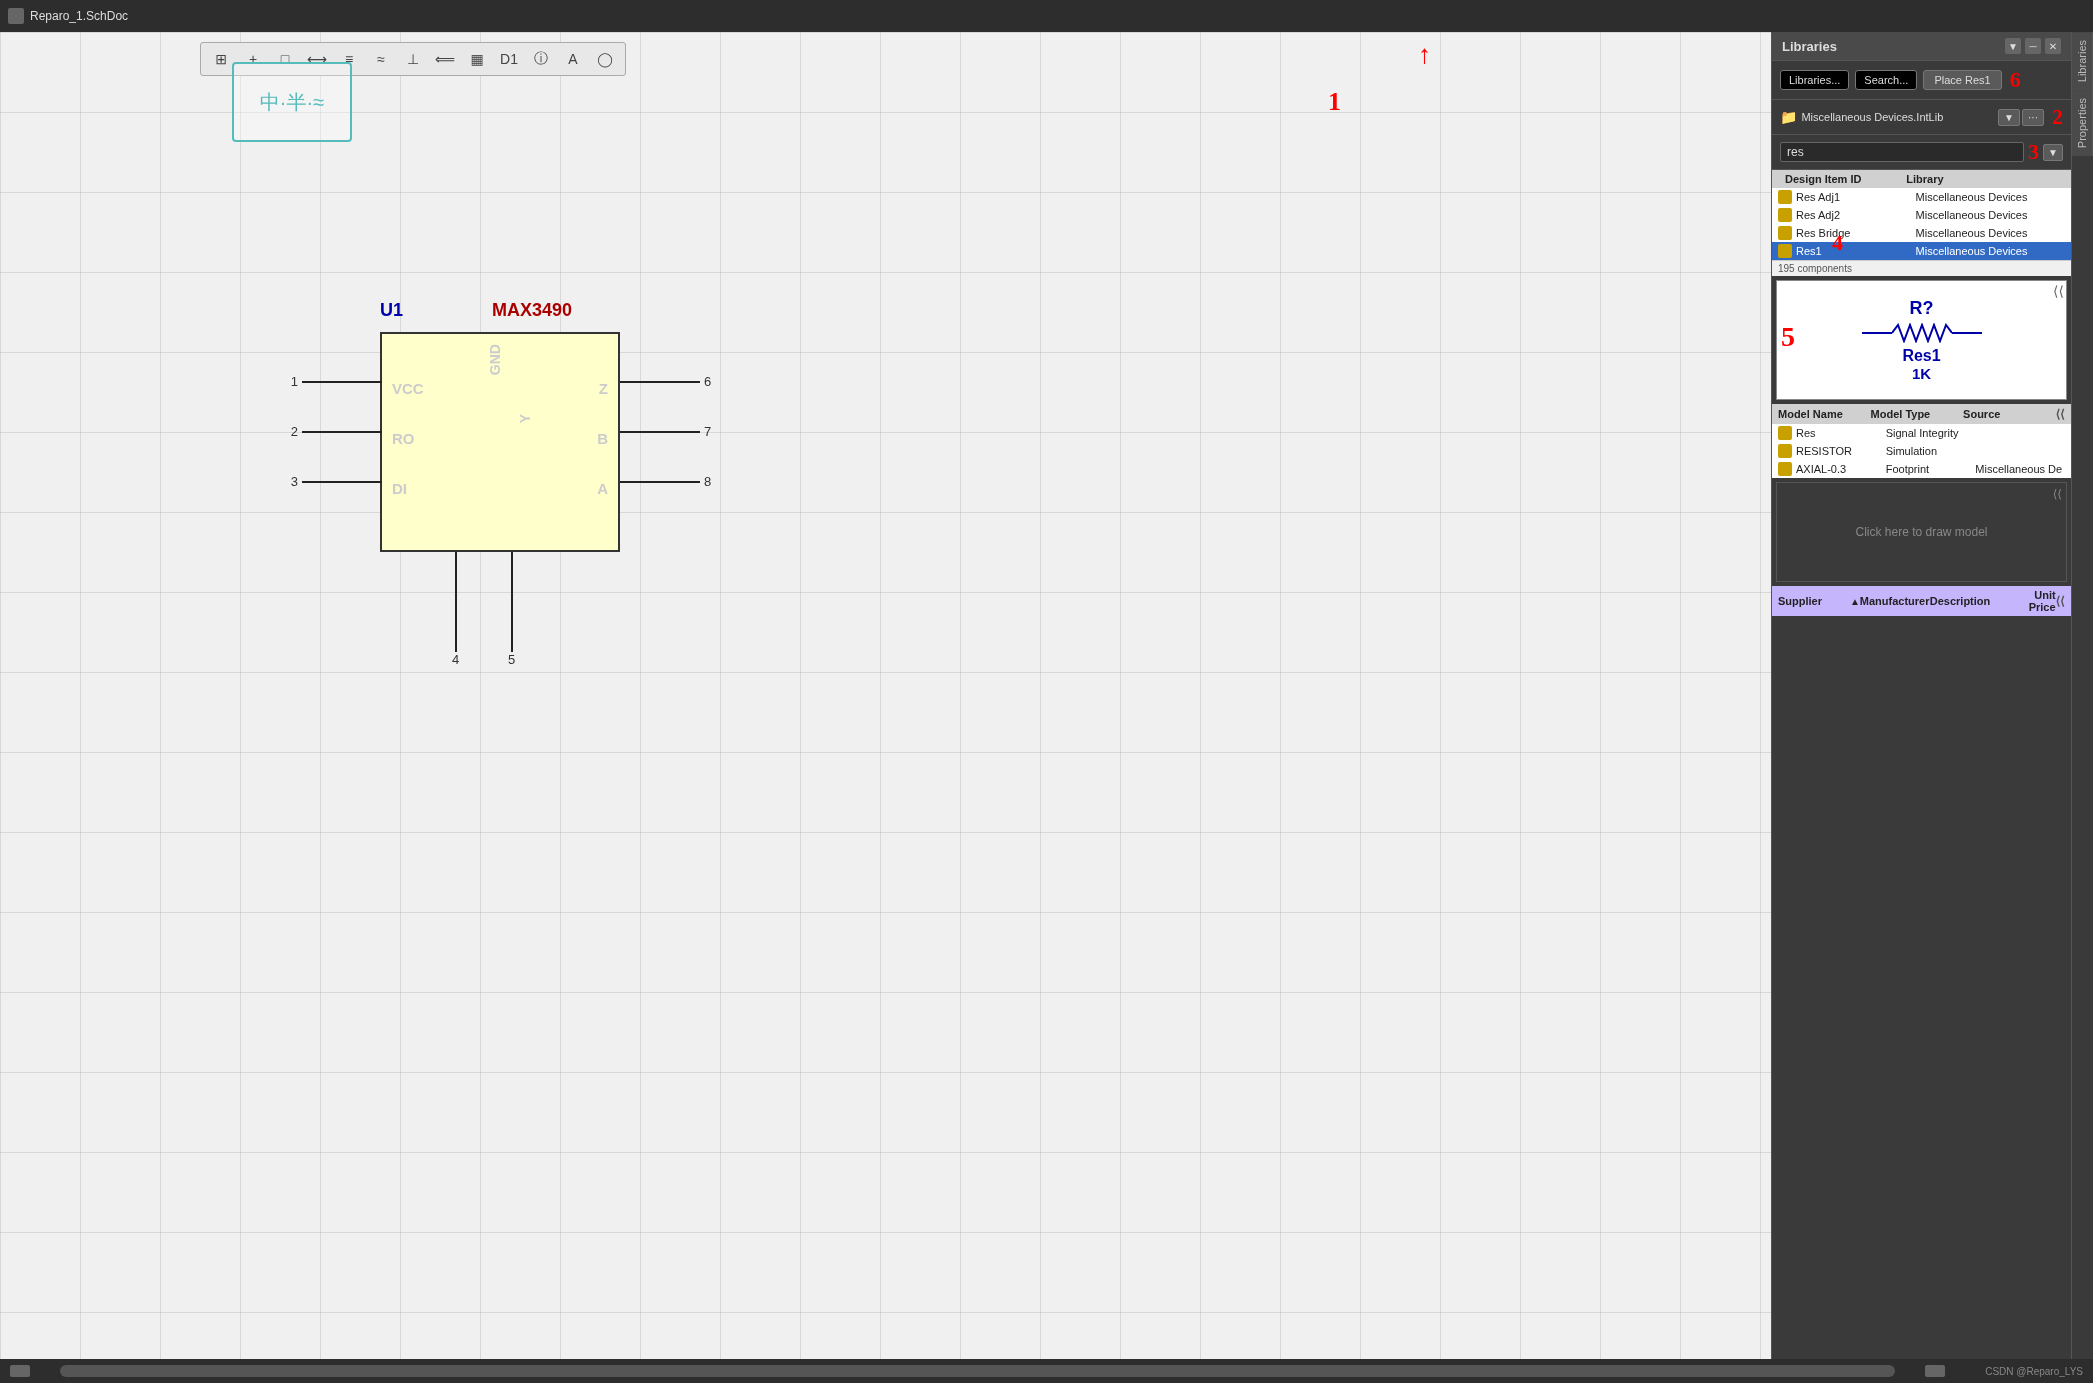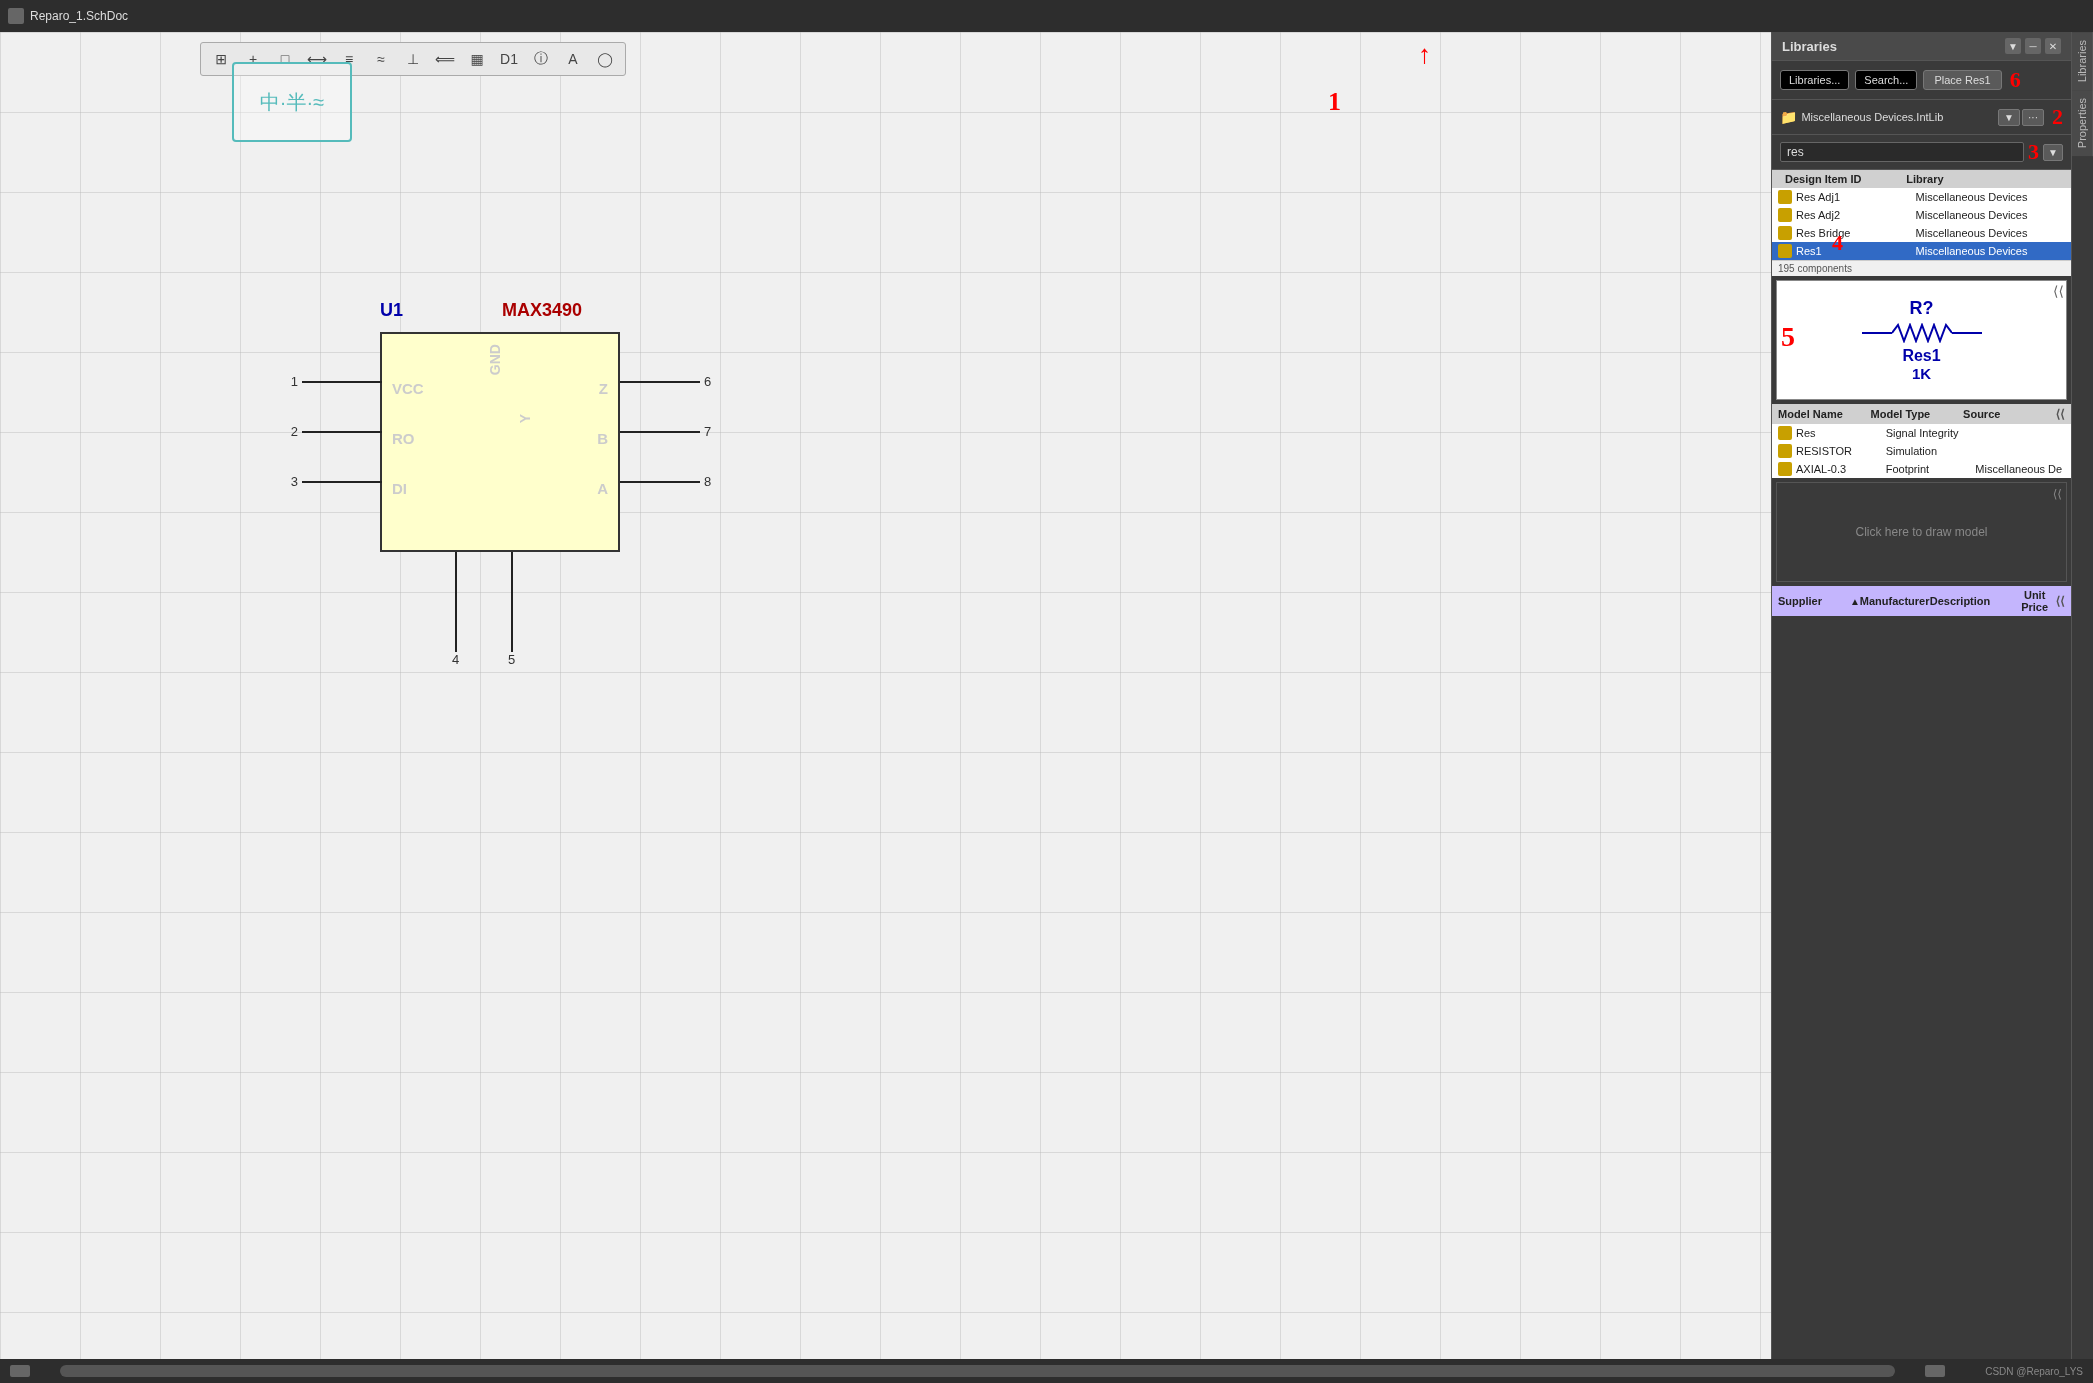--- a/index.html
+++ b/index.html
@@ -475,21 +475,21 @@
     </div>
 
     <div class="symbol-thumb">
       <div class="symbol-thumb-inner">中·半·≈</div>
     </div>
 
     <div class="ic-wrapper">
 
       <div style="position:absolute; top:-32px; left:100px; font-size:18px; color:#00a; font-weight:bold; font-family:Arial,sans-serif;">U1</div>
 
-      <div style="position:absolute; top:-32px; left:222px; font-size:18px; color:#a00; font-weight:bold; font-family:Arial,sans-serif;">MAX3490</div>
+      <div style="position:absolute; top:-32px; left:212px; font-size:18px; color:#a00; font-weight:bold; font-family:Arial,sans-serif;">MAX3490</div>
 
       <div style="position:absolute; top:0; left:100px; width:240px; height:220px; background:#ffffcc; border:2px solid #333;">
 
         <div style="position:absolute; left:10px; top:30px; font-size:15px; font-weight:bold; font-family:Arial,sans-serif; line-height:50px;">
           <div>VCC</div>
           <div>RO</div>
           <div>DI</div>
         </div>
 
         <div style="position:absolute; right:10px; top:30px; font-size:15px; font-weight:bold; font-family:Arial,sans-serif; text-align:right; line-height:50px;">
@@ -667,21 +667,21 @@
       <div class="draw-model-collapse">⟨⟨</div>
       <div class="draw-model-text">Click here to draw model</div>
     </div>
 
     <div class="supplier-section">
       <div class="supplier-header">
         <span class="col-sup">Supplier</span>
         <span style="font-size:10px; margin-left:2px;">▲</span>
         <span class="col-man">Manufacturer</span>
         <span class="col-desc">Description</span>
-        <span class="col-unit" style="text-align:center;">Unit<br>Price</span>
+        <span class="col-unit" style="text-align:right;">Unit<br>Price</span>
         <span class="models-collapse">⟨⟨</span>
       </div>
       <div class="bottom-supplier"></div>
     </div>
 
   </div>
 
   <div style="display:flex; flex-direction:column; background:#3a3a3a; border-left:1px solid #555; flex-shrink:0;">
     <div class="side-tab">Libraries</div>
     <div class="side-tab">Properties</div>

